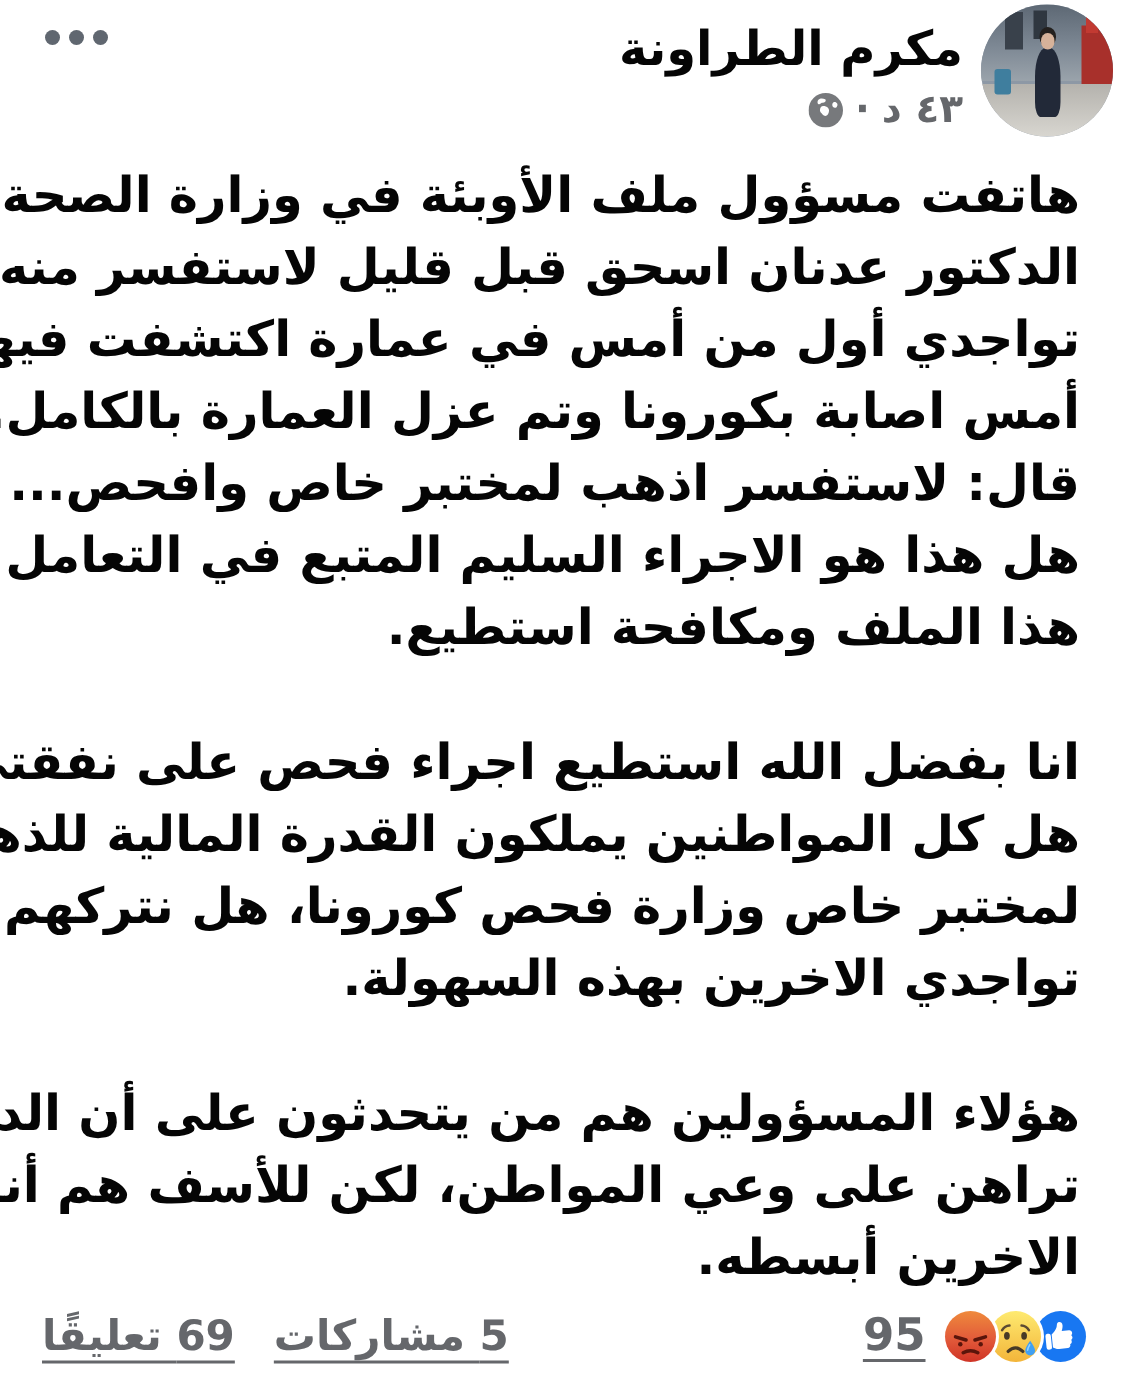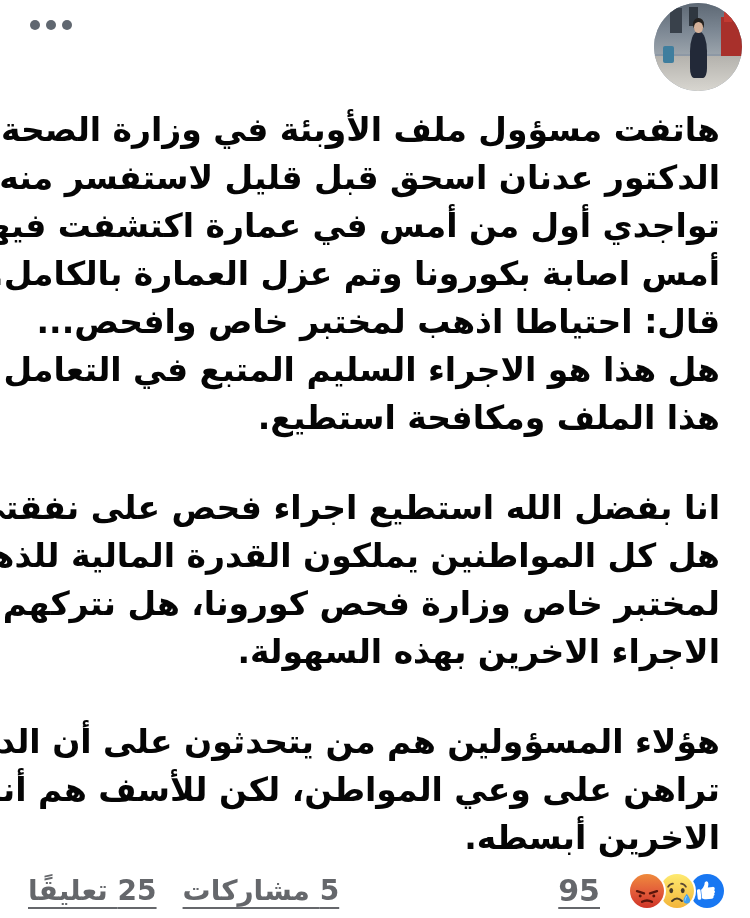--- a/index.html
+++ b/index.html
@@ -44,21 +44,21 @@
   .para:last-child { margin-bottom:0; }
   .tline {
     font-size:33px; font-weight:700; color:#050505; line-height:48px;
     text-align:right; white-space:nowrap;
   }
   
   .post-footer {
     margin-top:auto; flex:0 0 auto; padding:0 26px 10px 28px;
     display:flex; align-items:center; justify-content:space-between;
   }
-  .reactions { display:flex; align-items:center; gap:30px; cursor:pointer; }
+  .reactions { display:flex; align-items:center; gap:13px; cursor:pointer; }
   .emoji-stack { display:flex; align-items:center; }
   .emoji {
     width:34px; height:34px; border-radius:50%; position:relative;
     box-shadow:0 0 0 2px #fff; background:#fff;
   }
   .emoji svg { width:34px; height:34px; display:block; overflow:visible; }
   .e-like  { z-index:1; }
   .e-sad   { z-index:2; margin-inline-start:-4px; }
   .e-angry { z-index:3; margin-inline-start:-4px; }
   .reaction-count {
@@ -83,43 +83,58 @@
       <div class="av-win"></div>
       <div class="av-win2"></div>
       <div class="av-red"></div>
       <div class="av-red2"></div>
       <div class="av-walk"></div>
       <div class="av-bin"></div>
       <div class="av-person"></div>
       <div class="av-head"></div>
     </div>
 
+    <div class="head-text">
+      <div class="author-name">مكرم الطراونة</div>
+      <div class="meta-row">
+        <span class="meta-time">٤٣ د</span>
+        <span class="meta-dot">·</span>
+        <span>
+          <svg class="globe" viewBox="0 0 16 16">
+            <circle cx="8" cy="8" r="8" fill="#77797c"></circle>
+            <path fill="#ffffff" d="M4.6 3.1c.9-.8 2.2-.6 3.1-.2.5.3.3 1-.1 1.3-.5.4-1.3.2-1.8.6-.4.3-.9.6-1.3.3-.5-.4-.4-1.5.1-2z"></path>
+            <path fill="#ffffff" d="M6.4 6.1c.9-.1 2 .1 2.7.8.6.7.5 1.8.1 2.6-.3.7-1 1.3-1.8 1.1-.7-.2-1.1-.9-1.6-1.4-.4-.5-.6-1.2-.4-1.9.1-.6.4-1.1 1-1.2z"></path>
+            <path fill="#ffffff" d="M11.6 4.3c.6-.3 1.4 0 1.7.6.3.6.1 1.4-.4 1.8-.5.3-1.2.2-1.6-.3-.4-.6-.4-1.7.3-2.1z"></path>
+          </svg>
+        </span>
+      </div>
+    </div>
 
     <div class="menu-dots">
       <i></i>
         <i></i>
         <i></i>
     </div>
   </div>
 
   <div class="post-body">
     <div class="para">
       <div class="tline">هاتفت مسؤول ملف الأوبئة في وزارة الصحة</div>
       <div class="tline">الدكتور عدنان اسحق قبل قليل لاستفسر منه بشأن</div>
       <div class="tline">تواجدي أول من أمس في عمارة اكتشفت فيها</div>
       <div class="tline">أمس اصابة بكورونا وتم عزل العمارة بالكامل.</div>
-      <div class="tline">قال: احتياطا اذهب لمختبر خاص وافحص...</div>
+      <div class="tline">قال: لاستفسر اذهب لمختبر خاص وافحص...</div>
       <div class="tline">هل هذا هو الاجراء السليم المتبع في التعامل مع</div>
       <div class="tline">هذا الملف ومكافحة استطيع.</div>
     </div>
     <div class="para">
       <div class="tline">انا بفضل الله استطيع اجراء فحص على نفقتي لكن</div>
       <div class="tline">هل كل المواطنين يملكون القدرة المالية للذهاب</div>
       <div class="tline">لمختبر خاص وزارة فحص كورونا، هل نتركهم</div>
-      <div class="tline">الاجراء الاخرين بهذه السهولة.</div>
+      <div class="tline">تواجدي الاخرين بهذه السهولة.</div>
     </div>
     <div class="para">
       <div class="tline">هؤلاء المسؤولين هم من يتحدثون على أن الدولة</div>
       <div class="tline">تراهن على وعي المواطن، لكن للأسف هم أنفسهم</div>
       <div class="tline">الاخرين أبسطه.</div>
     </div>
   </div>
 
   <div class="post-footer">
 
@@ -168,17 +183,17 @@
             <circle cx="22.4" cy="20.8" r="1.4" fill="#5a150b"></circle>
             <path d="M11.4 26.2q4.6-2.6 9.2 0" stroke="#5a150b" stroke-width="2.2" fill="none" stroke-linecap="round"></path>
           </svg>
         </span>
       </div>
       <span class="reaction-count">95</span>
     </div>
 
     <div class="counts">
       <span class="count-link">5 مشاركات</span>
-      <span class="count-link">25 تعليقًا</span>
+      <span class="count-link">69 تعليقًا</span>
     </div>
 
   </div>
 </div>
 
 </body></html>

